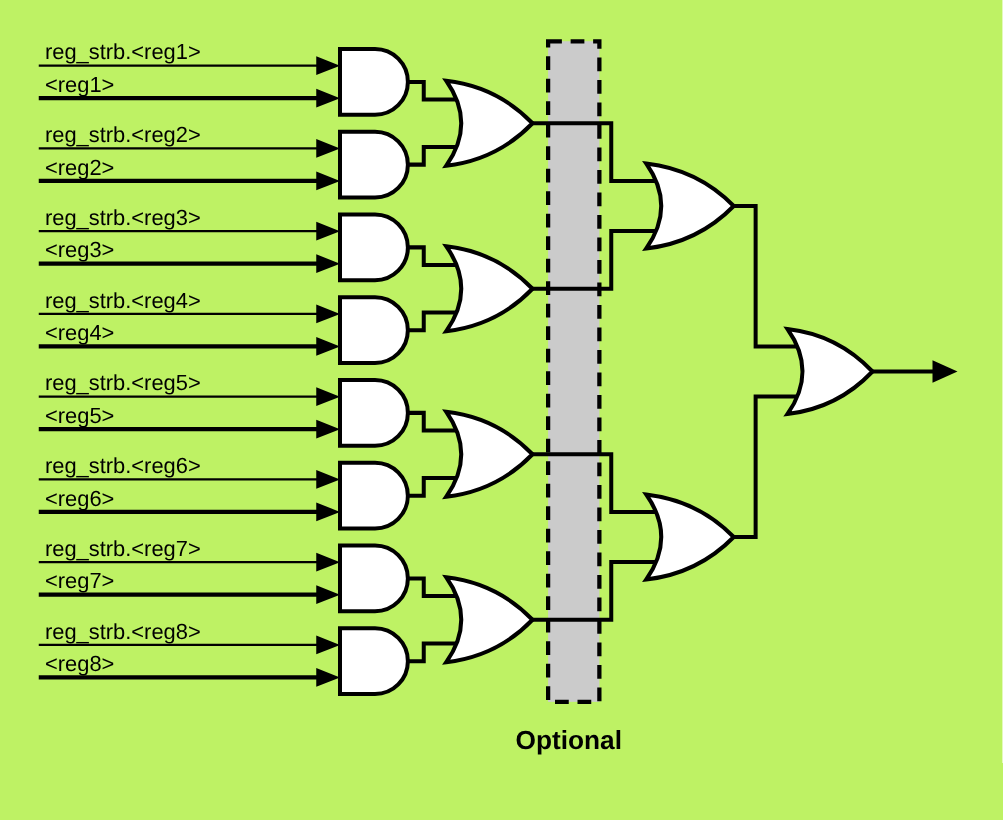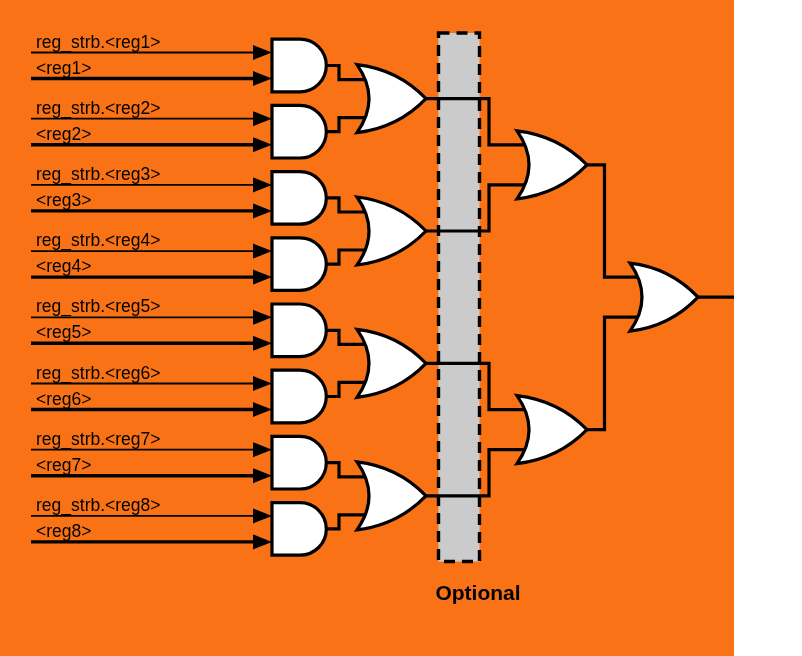--- a/index.html
+++ b/index.html
@@ -1,19 +1,19 @@
 <!DOCTYPE html>
 <html><head>
 <meta charset="utf-8">
 <style>
   html,body{margin:0;padding:0;background:#ffffff;}
-  .canvas{position:relative;width:734px;height:656px;background:#f97316;
+  .canvas{position:relative;width:802px;height:656px;background:#bef264;
           font-family:"Liberation Sans",sans-serif;overflow:hidden;}
   .canvas svg{position:absolute;left:0;top:0;}
-  .caption{position:absolute;left:478px;top:579px;transform:translateX(-50%);
+  .caption{position:absolute;left:455px;top:579px;transform:translateX(-50%);
            text-align:center;font-weight:bold;font-size:21px;line-height:28px;
            color:#000;white-space:nowrap;}
   text{font-family:"Liberation Sans",sans-serif;}
 </style>
 </head>
 <body>
 
 <div class="canvas">
   <svg id="circuit-svg" width="802" height="656" viewBox="0 0 802 656">
       <g>

